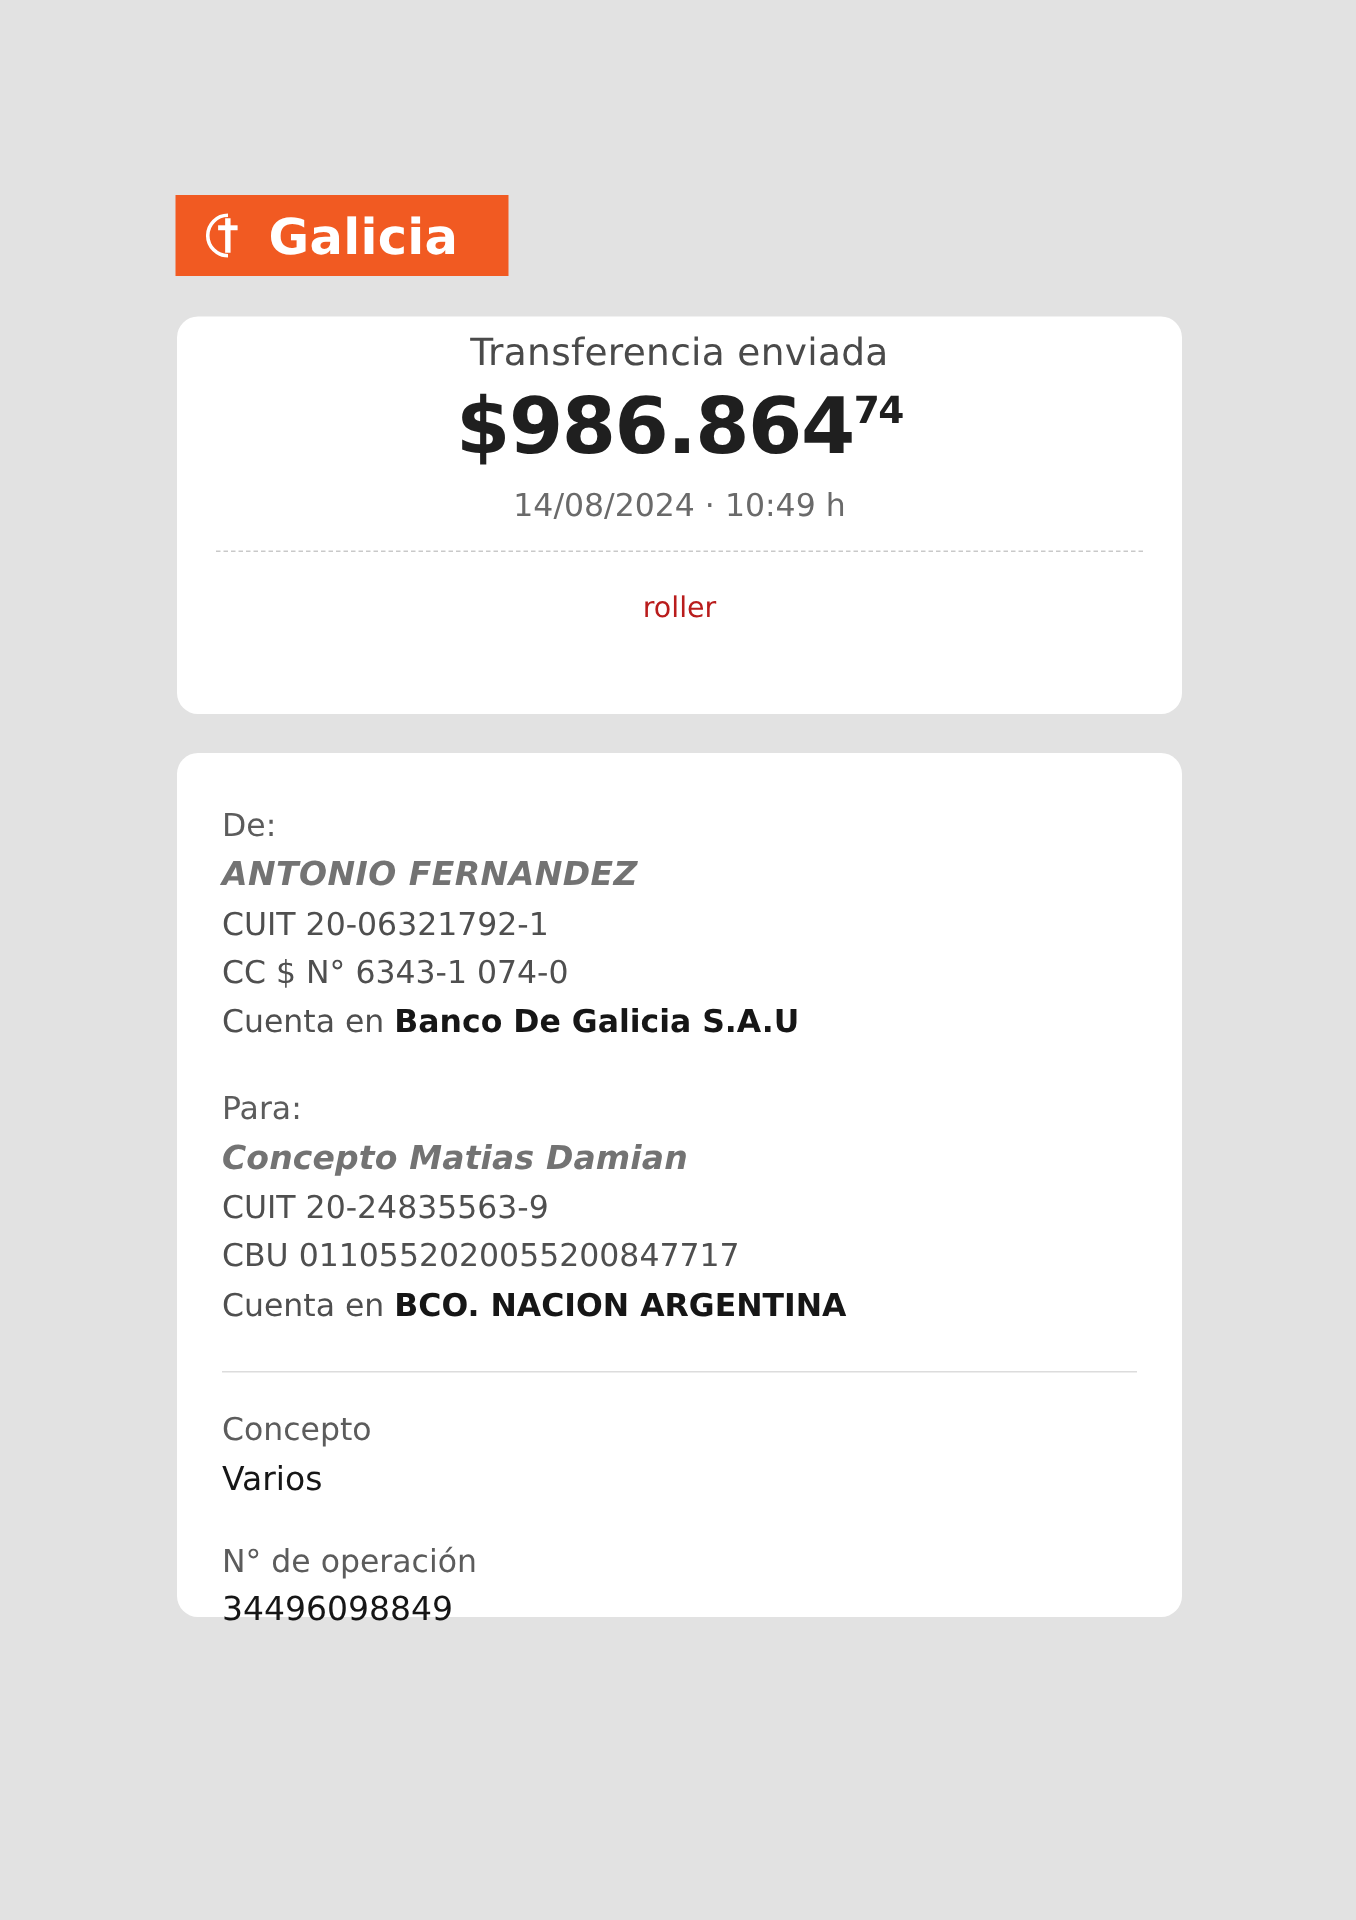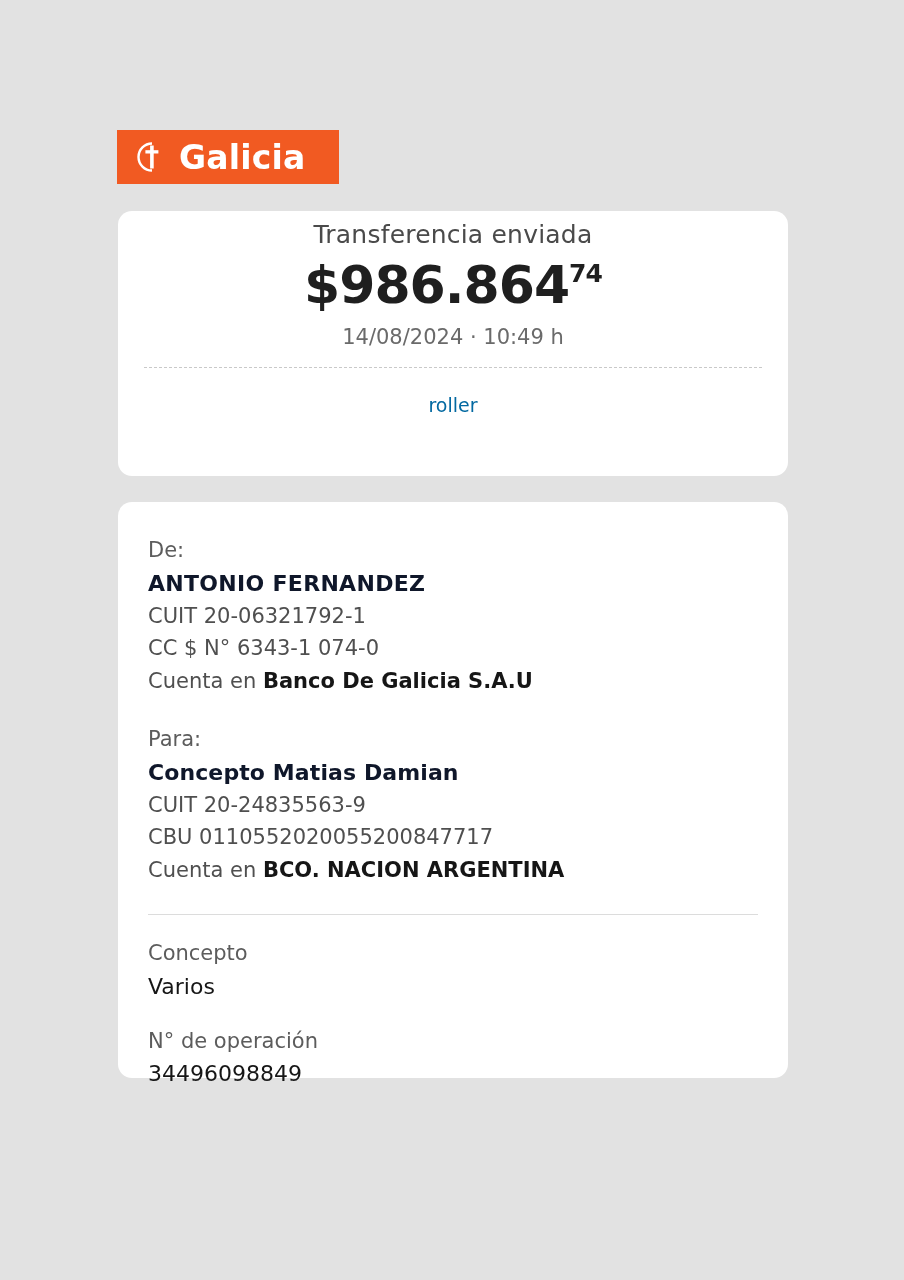--- a/index.html
+++ b/index.html
@@ -105,36 +105,37 @@
     font-size: 21px;
     color: #6a6a6a;
   }
   .dashed-sep {
     margin: 18px 26px 0 26px;
     border-top: 1px dashed #c9c9c9;
   }
   .alias {
     margin-top: 26px;
     font-size: 19px;
-    color: #0369a1;
+    color: #b91c1c;
     text-align: center;
   }
 
   
   .label {
     font-size: 21px;
     color: #5c5c5c;
     line-height: 1.55;
   }
   .value-strong {
     font-size: 22px;
     font-weight: bold;
-    color: #0f172a;
+    color: #737373;
     line-height: 1.5;
     letter-spacing: 0.1px;
+    font-style: italic;
   }
   .value-strong.caps { letter-spacing: 0.3px; }
   .line {
     font-size: 21px;
     color: #4f4f4f;
     line-height: 1.55;
   }
   .line b {
     color: #161616;
     font-weight: bold;

